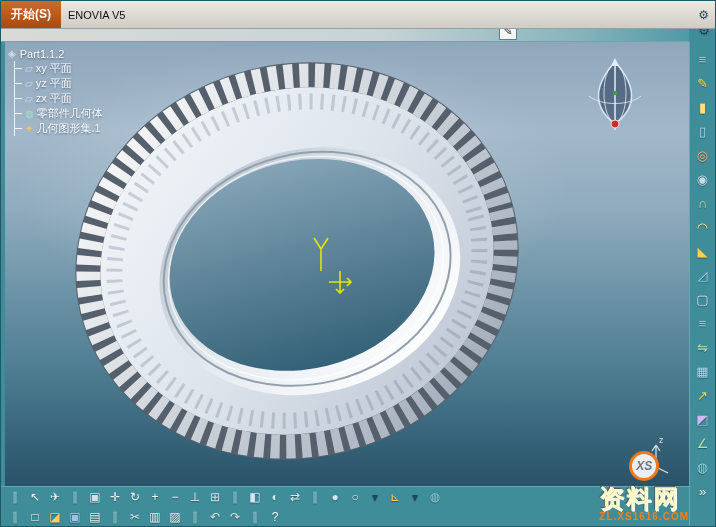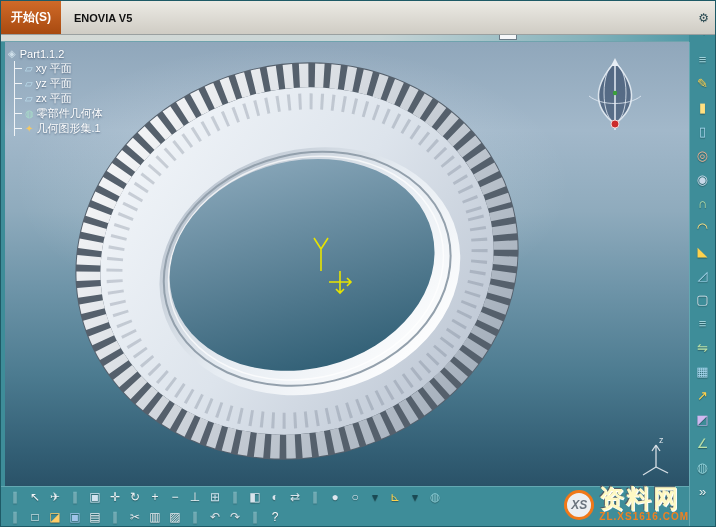--- a/index.html
+++ b/index.html
@@ -6,33 +6,33 @@
   html,body { width:716px; height:527px; background:#444; }
   .window {
     position:relative; width:716px; height:527px;
     background:#3e8d99; overflow:hidden;
     font-family:"Liberation Sans", sans-serif;
     border:1px solid #1e5a66;
   }
 
   
   .menubar {
-    position:absolute; top:0; left:0; width:100%; height:34px;
+    position:absolute; top:0; left:0; width:100%; height:28px;
     background:linear-gradient(#eceae4,#cfccc4);
     display:flex; align-items:stretch; font-size:12px; color:#111; z-index:40;
     border-bottom:1px solid #9aa0a0;
     text-align:right;
   }
   .start-btn {
     background:linear-gradient(#d06a28,#a84a10); color:#fff;
     display:flex; align-items:center; padding:0 10px; font-weight:bold; cursor:pointer;
   }
   .brand { display:flex; align-items:center; padding:0 10px; font-size:11px; }
   .menu-items { display:flex; height:100%; }
-  .menu-item { display:flex; align-items:center; padding:0 13px; cursor:pointer; white-space:nowrap;font-weight:bold; }
+  .menu-item { display:flex; align-items:center; padding:0 7px; cursor:pointer; white-space:nowrap; }
   .menubar-gear { margin-left:auto; display:flex; align-items:center; padding:0 6px; color:#2a4a52; font-size:12px; cursor:pointer; }
 
   
   .subtoolbar {
     position:absolute; top:19px; left:0; right:26px; height:22px;
     background:linear-gradient(90deg,#d8dbd6 0%,#c6d4d6 55%,#84b2bb 85%,#4f99a6 100%);
     border-bottom:1px solid #6fa3ad; z-index:30;
   }
   .sketch-chip {
     position:absolute; left:498px; top:2px; width:18px; height:18px;
@@ -86,21 +86,21 @@
     position:absolute; left:0; right:26px; bottom:0; height:40px;
     background:#3e8d99; border-top:1px solid #63a8b2; z-index:20;
     display:flex; flex-direction:column; justify-content:center; gap:1px;
   }
   .icon-row { display:flex; align-items:center; height:19px; padding-left:4px; }
   .icon-row .tool-icon { width:18px; height:18px; margin:0 1px; font-size:12px; }
 
   
   .watermark {
     position:absolute; right:26px; bottom:3px; z-index:60;
-    display:flex; align-items:center; gap:5px;
+    display:flex; align-items:center; gap:5px;flex-direction:column;
   }
   .wm-logo {
     width:30px; height:30px; border-radius:50%;
     border:3px solid #f07818; background:#eceff2;
     display:flex; align-items:center; justify-content:center;
     font-size:12px; font-weight:bold; font-style:italic; color:#6a737d;
   }
   .wm-title {
     font-size:25px; font-weight:bold; letter-spacing:2px; color:#fef9c3;
     text-shadow:1px 1px 0 #fff, -1px -1px 0 #525a64; line-height:1;

